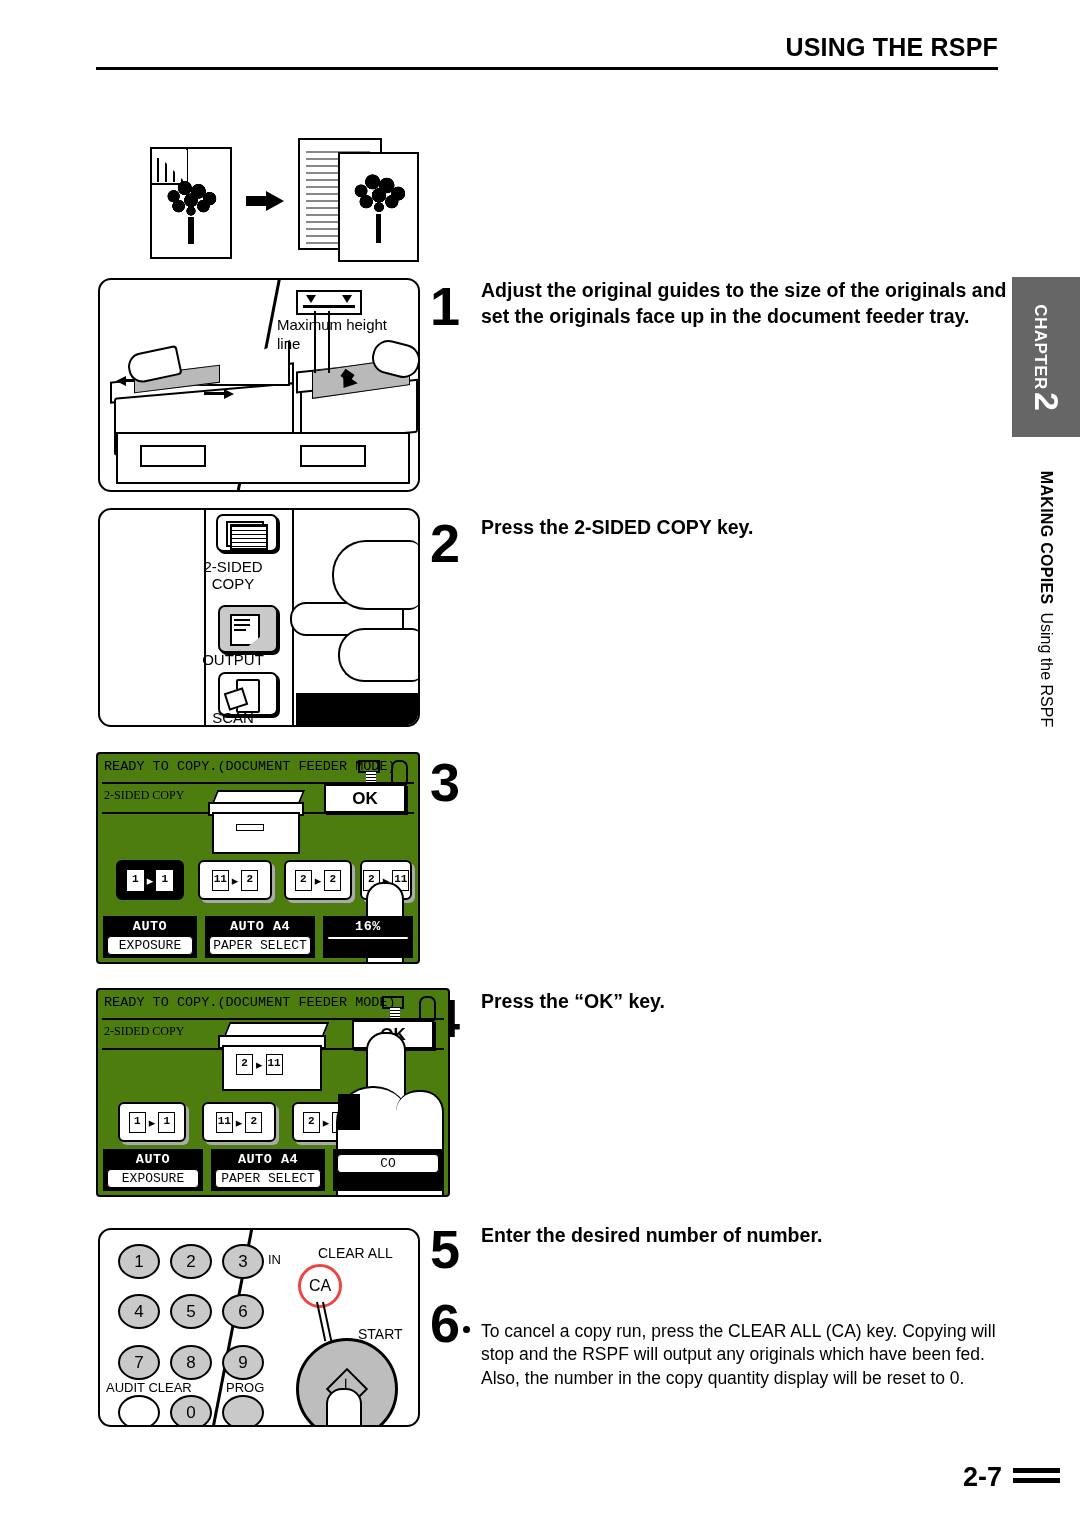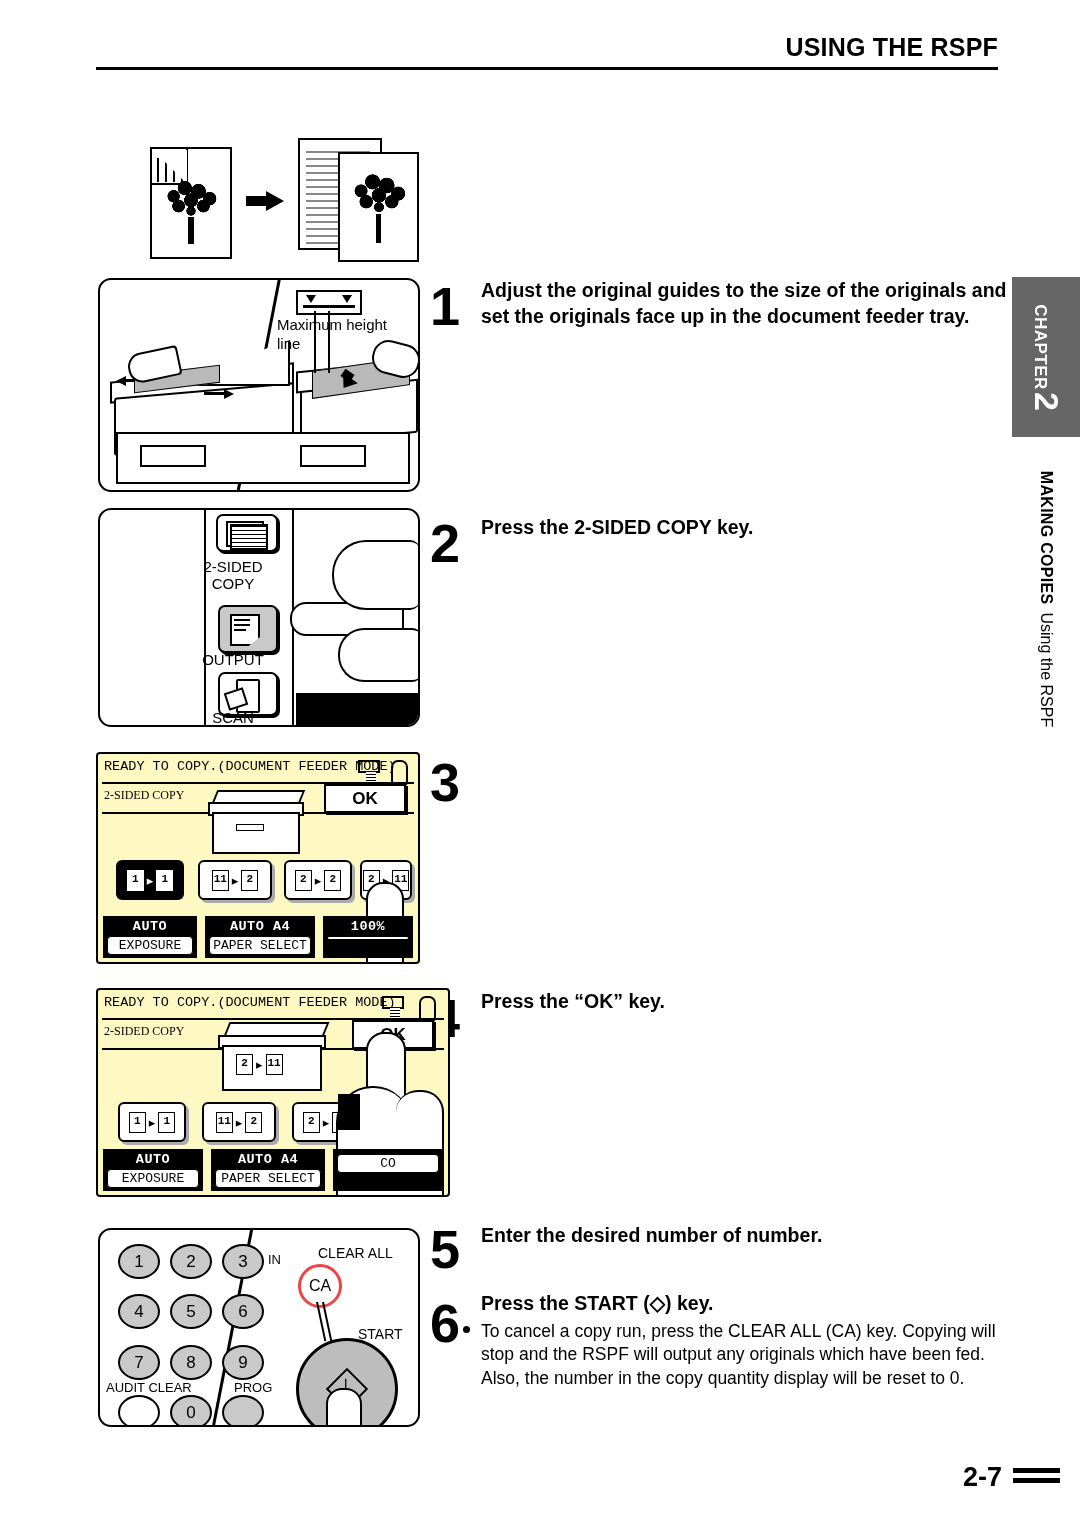--- a/index.html
+++ b/index.html
@@ -212,21 +212,21 @@
   .key-btn.sel { background: #c9c9c9; }
   .key-label {
     position:absolute; font-size: 15px; text-align:center; width: 110px;
     line-height:1.1;
   }
   .black-strip {
     position:absolute; left:196px; bottom:0; right:0; height:32px; background:#000;
   }
 
   
-  .tpanel { background:#fef9c3; }
+  .tpanel { background:#4d7c0f; }
   #illus3 { left: 96px; top: 752px; width: 320px; height: 208px; }
   #illus4 { left: 96px; top: 988px; width: 350px; height: 205px; }
 
   .tp-status {
     position:absolute; left: 6px; top: 5px; right: 6px; height: 22px;
     font-family: "Liberation Mono", monospace; font-size: 13.5px;
     white-space: nowrap; overflow: hidden;
   }
   .tp-rule { position:absolute; left:4px; right:4px; height:2px; background:#000; }
   .tp-mode {
@@ -512,21 +512,21 @@
     <div class="tp-footer">
       <div class="tp-fcell" style="left:0; width:94px;">
         <div class="t1">AUTO</div>
         <div class="t2">EXPOSURE</div>
       </div>
       <div class="tp-fcell" style="left:102px; width:110px;">
         <div class="t1">AUTO A4</div>
         <div class="t2">PAPER SELECT</div>
       </div>
       <div class="tp-fcell" style="left:220px; width:90px;">
-        <div class="t1">100%</div>
+        <div class="t1">16%</div>
         <div class="t2"></div>
       </div>
     </div>
   </div>
 
   <div class="step-num" id="step4-num">4</div>
   <div class="step-body" id="step4-text">Press the “OK” key.</div>
 
   <div class="illus square tpanel" id="illus4">
     <div class="tp-status">READY TO COPY.(DOCUMENT FEEDER MODE)</div>
@@ -582,23 +582,20 @@
         <div class="t1"></div>
         <div class="t2">CO</div>
       </div>
     </div>
   </div>
 
   <div class="step-num" id="step5-num">5</div>
   <div class="step-body" id="step5-text">Enter the desired number of number.</div>
 
   <div class="step-num" id="step6-num">6</div>
-  <div class="step-body" id="step6-text">
-    <span>Press the START (</span><span style="font-size:20px;">◇</span><span>) key.</span>
-  </div>
   <div class="note">
     <span class="note-bullet"></span>
     <span>To cancel a copy run, press the CLEAR ALL (CA) key. Copying will stop and the RSPF will output any originals which have been fed. Also, the number in the copy quantity display will be reset to 0.</span>
   </div>
 
   <div class="illus" id="illus5">
 
     <div style="position:absolute;left:152px;top:-10px;width:2.5px;height:230px;background:#000;transform:rotate(11deg);transform-origin:top center;"></div>
 
     <div class="numkey" style="left:18px; top:14px;">
@@ -629,21 +626,21 @@
         <span>9</span>
       </div>
     <div class="numkey white" style="left:18px; top:165px;"></div>
     <div class="numkey" style="left:70px; top:165px;">
         <span>0</span>
       </div>
     <div class="numkey" style="left:122px; top:165px;"></div>
 
     <div class="kp-label" style="left:168px; top:22px;">IN</div>
     <div class="kp-label" style="left:6px; top:150px;">AUDIT CLEAR</div>
-    <div class="kp-label" style="left:134px; top:150px;">PROG</div>
+    <div class="kp-label" style="left:126px; top:150px;">PROG</div>
 
     <div class="kp-label" style="left:218px; top:15px; font-size:14px;">CLEAR ALL</div>
     <div class="ca-key" style="left:198px; top:34px;">CA</div>
 
     <div style="position:absolute;left:216px;top:72px;width:2px;height:40px;background:#000;transform:rotate(-12deg);transform-origin:top center;"></div>
     <div style="position:absolute;left:222px;top:72px;width:2px;height:40px;background:#000;transform:rotate(-12deg);transform-origin:top center;"></div>
 
     <div class="kp-label" style="left:258px; top:96px; font-size:14px;">START</div>
     <div class="start-key" style="left:196px; top:108px;">
       <div class="start-diamond">

